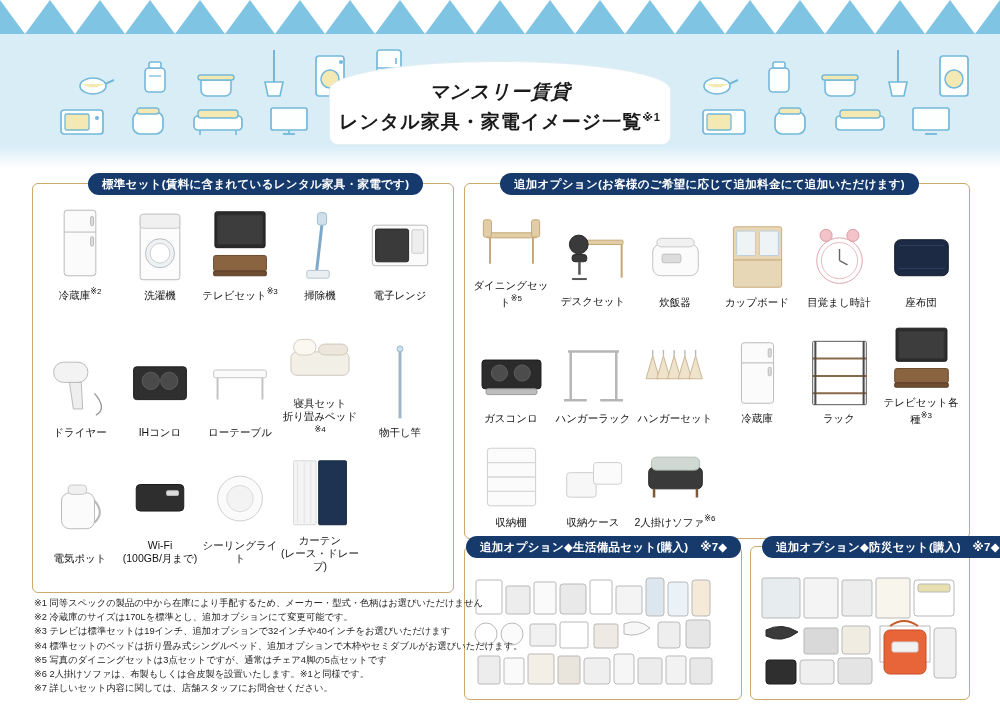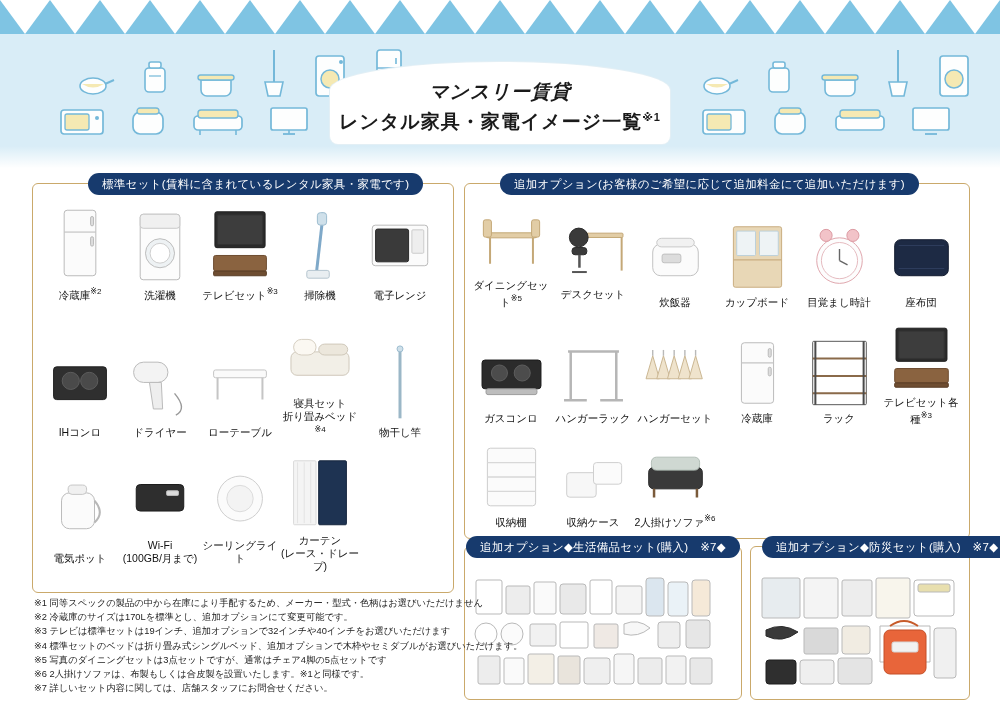--- a/index.html
+++ b/index.html
@@ -60,21 +60,21 @@
     border:1.5px solid #caa96b;
     border-radius:6px;
     background:#ffffff;
   }
   .panel-title{
     position:absolute;
     height:22px;line-height:22px;
     background:#173a6d;
     color:#ffffff;
     font-size:11.5px;
-    font-weight:normal;
+    font-weight:bold;
     text-align:center;
     border-radius:11px;
     white-space:nowrap;
     padding:0 14px;
     letter-spacing:.3px;
   }
 
   .panel-left{left:32px;top:183px;width:420px;height:408px;}
   .panel-right{left:464px;top:183px;width:504px;height:354px;}
   .panel-life{left:464px;top:546px;width:276px;height:152px;}
@@ -290,36 +290,36 @@
           <rect x="5.28" y="17.16" width="55.44" height="40.56" rx="3" fill="#fbfbfb" stroke="#bbb" stroke-width="1"></rect>
           <rect x="8.58" y="21.060000000000002" width="33" height="32.76" rx="2" fill="#3a3a3a" stroke="#2b2b2b" stroke-width="1"></rect>
           <rect x="44.88" y="21.840000000000003" width="11.879999999999999" height="23.4" rx="1" fill="#eee" stroke="#ccc" stroke-width="1"></rect>
         </svg>
       </div>
       <div class="cap">電子レンジ</div>
     </div>
     <div class="item" style="width: 80px; margin-bottom: 10px;">
       <div class="thumb" style="height: 82px;">
         <svg width="66" height="78" viewBox="0 0 66 78">
+          <rect x="6.6000000000000005" y="17.16" width="34.32" height="20.28" rx="10" fill="#f3f3f3" stroke="#bbb" stroke-width="1"></rect>
+          <path d="M22.44 37.44 l3.96 26.520000000000003 h9.24 l-1.32 -26.520000000000003 z" fill="#eee" stroke="#bbb" stroke-width="1"></path>
+          <path d="M47.519999999999996 48.36 q13.200000000000001 15.600000000000001 1.32 21.840000000000003" fill="none" stroke="#999" stroke-width="1.4"></path>
+        </svg>
+      </div>
+      <div class="cap">ドライヤー</div>
+    </div>
+    <div class="item" style="width: 80px; margin-bottom: 10px;">
+      <div class="thumb" style="height: 82px;">
+        <svg width="66" height="78" viewBox="0 0 66 78">
           <rect x="6.6000000000000005" y="21.840000000000003" width="52.800000000000004" height="32.76" rx="3" fill="#2f2f2f" stroke="#1f1f1f" stroke-width="1"></rect>
           <circle cx="23.759999999999998" cy="35.88" r="8.58" fill="#4a4a4a" stroke="#5c5c5c" stroke-width="1"></circle>
           <circle cx="42.24" cy="35.88" r="8.58" fill="#4a4a4a" stroke="#5c5c5c" stroke-width="1"></circle>
         </svg>
       </div>
       <div class="cap">IHコンロ</div>
-    </div>
-    <div class="item" style="width: 80px; margin-bottom: 10px;">
-      <div class="thumb" style="height: 82px;">
-        <svg width="66" height="78" viewBox="0 0 66 78">
-          <rect x="6.6000000000000005" y="17.16" width="34.32" height="20.28" rx="10" fill="#f3f3f3" stroke="#bbb" stroke-width="1"></rect>
-          <path d="M22.44 37.44 l3.96 26.520000000000003 h9.24 l-1.32 -26.520000000000003 z" fill="#eee" stroke="#bbb" stroke-width="1"></path>
-          <path d="M47.519999999999996 48.36 q13.200000000000001 15.600000000000001 1.32 21.840000000000003" fill="none" stroke="#999" stroke-width="1.4"></path>
-        </svg>
-      </div>
-      <div class="cap">ドライヤー</div>
     </div>
     <div class="item" style="width: 80px; margin-bottom: 10px;">
       <div class="thumb" style="height: 82px;">
         <svg width="66" height="78" viewBox="0 0 66 78">
           <rect x="6.6000000000000005" y="24.96" width="52.800000000000004" height="7.800000000000001" rx="2" fill="#fafafa" stroke="#c5c5c5" stroke-width="1"></rect>
           <path d="M10.56 32.76 v21.840000000000003 M55.44 32.76 v21.840000000000003" fill="none" stroke="#c5c5c5" stroke-width="2"></path>
         </svg>
       </div>
       <div class="cap">ローテーブル</div>
     </div>
@@ -392,21 +392,21 @@
       <div class="thumb" style="height: 76px;">
         <svg width="67" height="72" viewBox="0 0 67 72">
           <rect x="8.04" y="28.8" width="50.92" height="5.040000000000001" rx="2" fill="#e2cda6" stroke="#c4a877" stroke-width="1"></rect>
           <path d="M12.059999999999999 33.839999999999996 v25.919999999999998 M54.94 33.839999999999996 v25.919999999999998" fill="none" stroke="#c4a877" stroke-width="2"></path>
           <rect x="5.36" y="15.84" width="8.04" height="17.28" rx="2" fill="#e2cda6" stroke="#c4a877" stroke-width="1"></rect>
           <rect x="53.6" y="15.84" width="8.04" height="17.28" rx="2" fill="#e2cda6" stroke="#c4a877" stroke-width="1"></rect>
         </svg>
       </div>
       <div class="cap">ダイニングセット<span class="note">※5</span></div>
     </div>
-    <div class="item" style="width: 82px; margin-bottom: 16px;">
+    <div class="item" style="width: 82px; margin-bottom: 9px;">
       <div class="thumb" style="height: 76px;">
         <svg width="67" height="72" viewBox="0 0 67 72">
           <rect x="24.119999999999997" y="20.160000000000004" width="38.86" height="4.32" rx="1" fill="#e2cda6" stroke="#c4a877" stroke-width="1"></rect>
           <path d="M61.64 24.48 v33.120000000000005" fill="none" stroke="#c4a877" stroke-width="2"></path>
           <circle cx="18.76" cy="24.48" r="9.38" fill="#3a3a3a" stroke="#2a2a2a" stroke-width="1"></circle>
           <rect x="12.059999999999999" y="34.56" width="14.74" height="7.2" rx="3" fill="#3a3a3a" stroke="#2a2a2a" stroke-width="1"></rect>
           <path d="M19.43 41.76 v12.959999999999999" fill="none" stroke="#555" stroke-width="2.5"></path>
           <path d="M12.059999999999999 59.04 h14.74" fill="none" stroke="#555" stroke-width="2"></path>
         </svg>
       </div>

